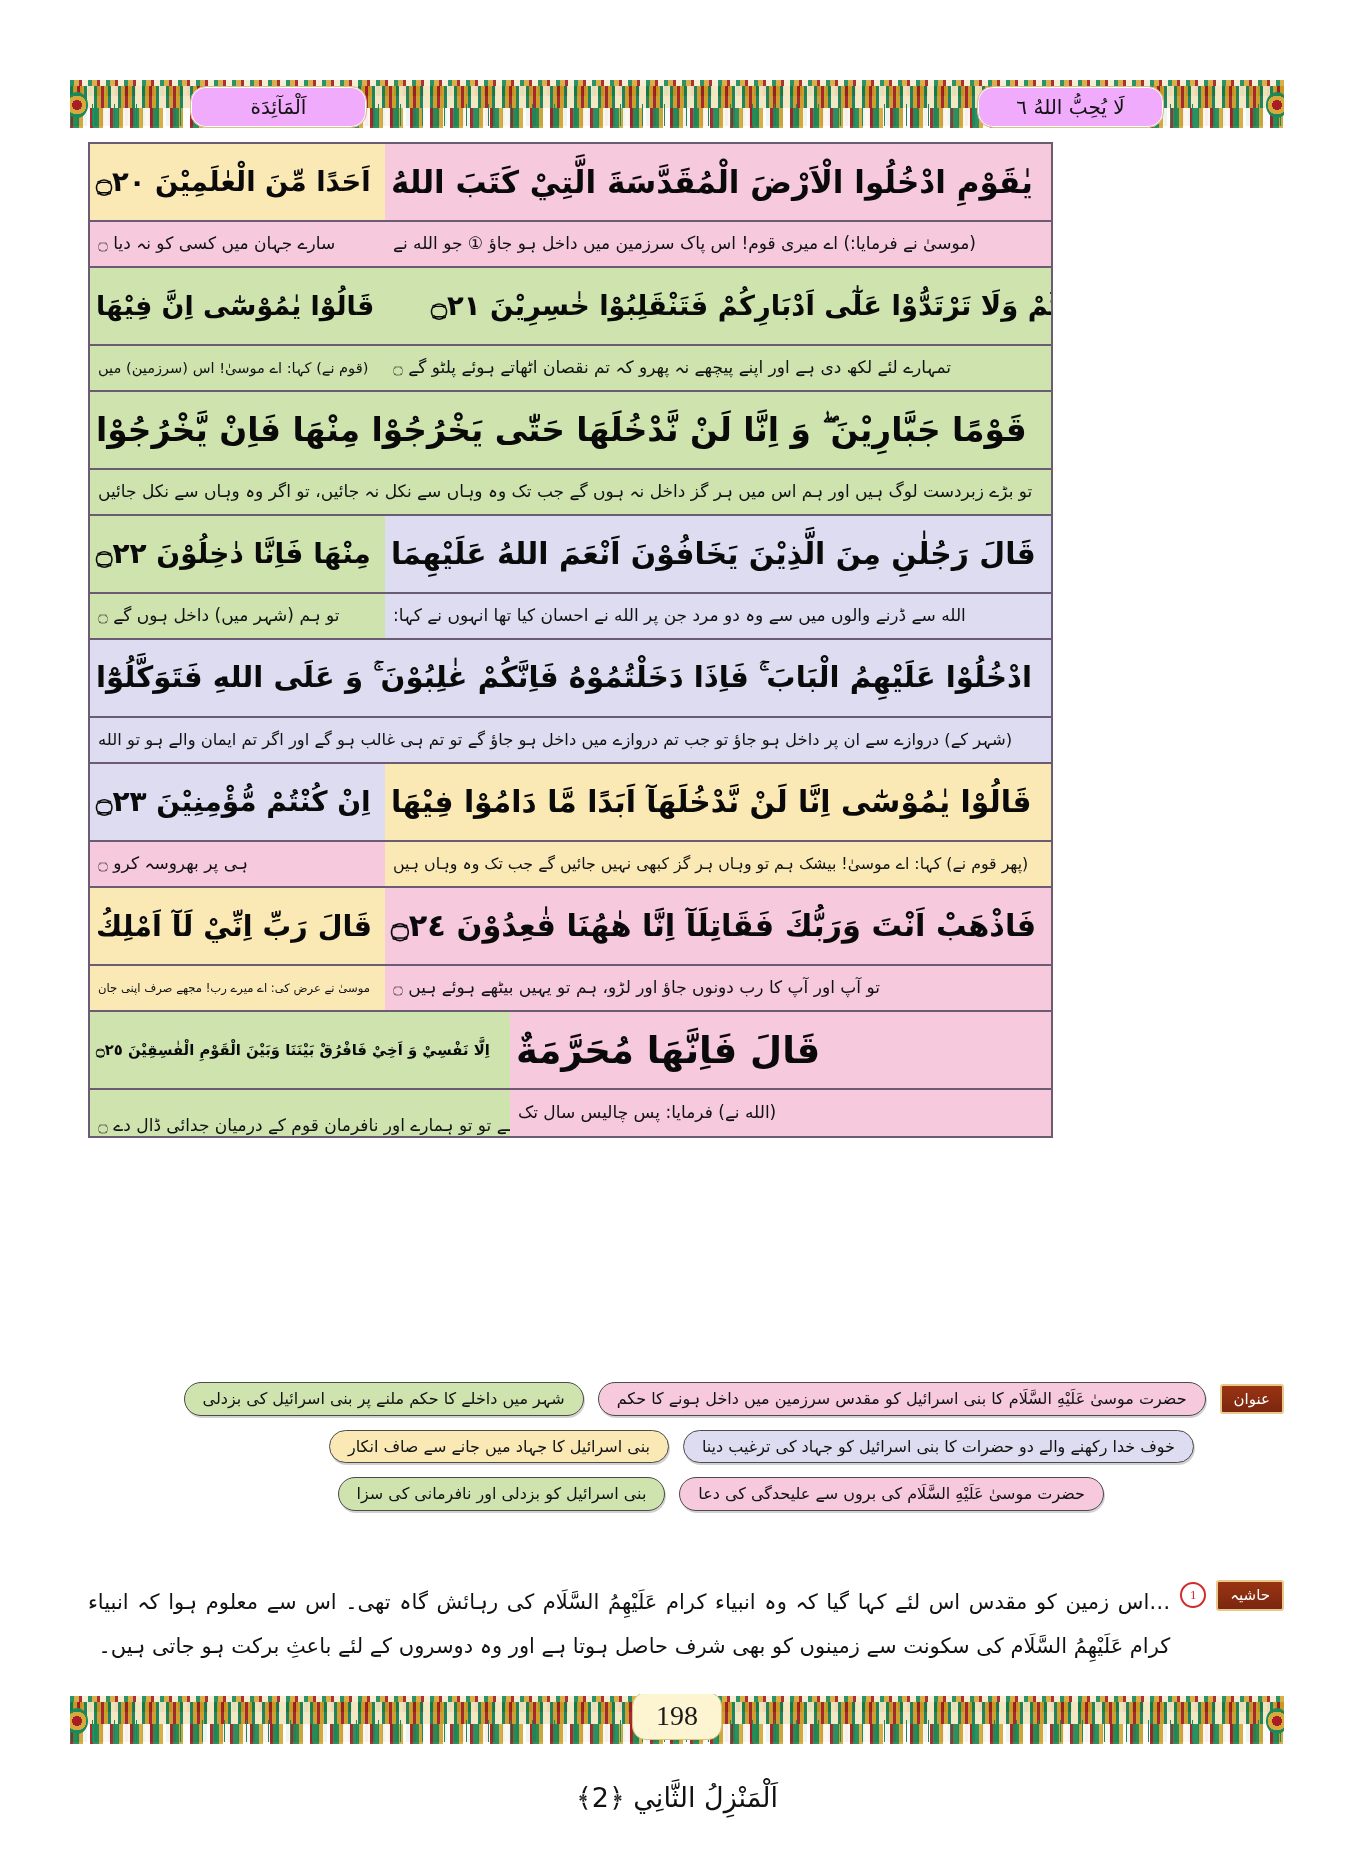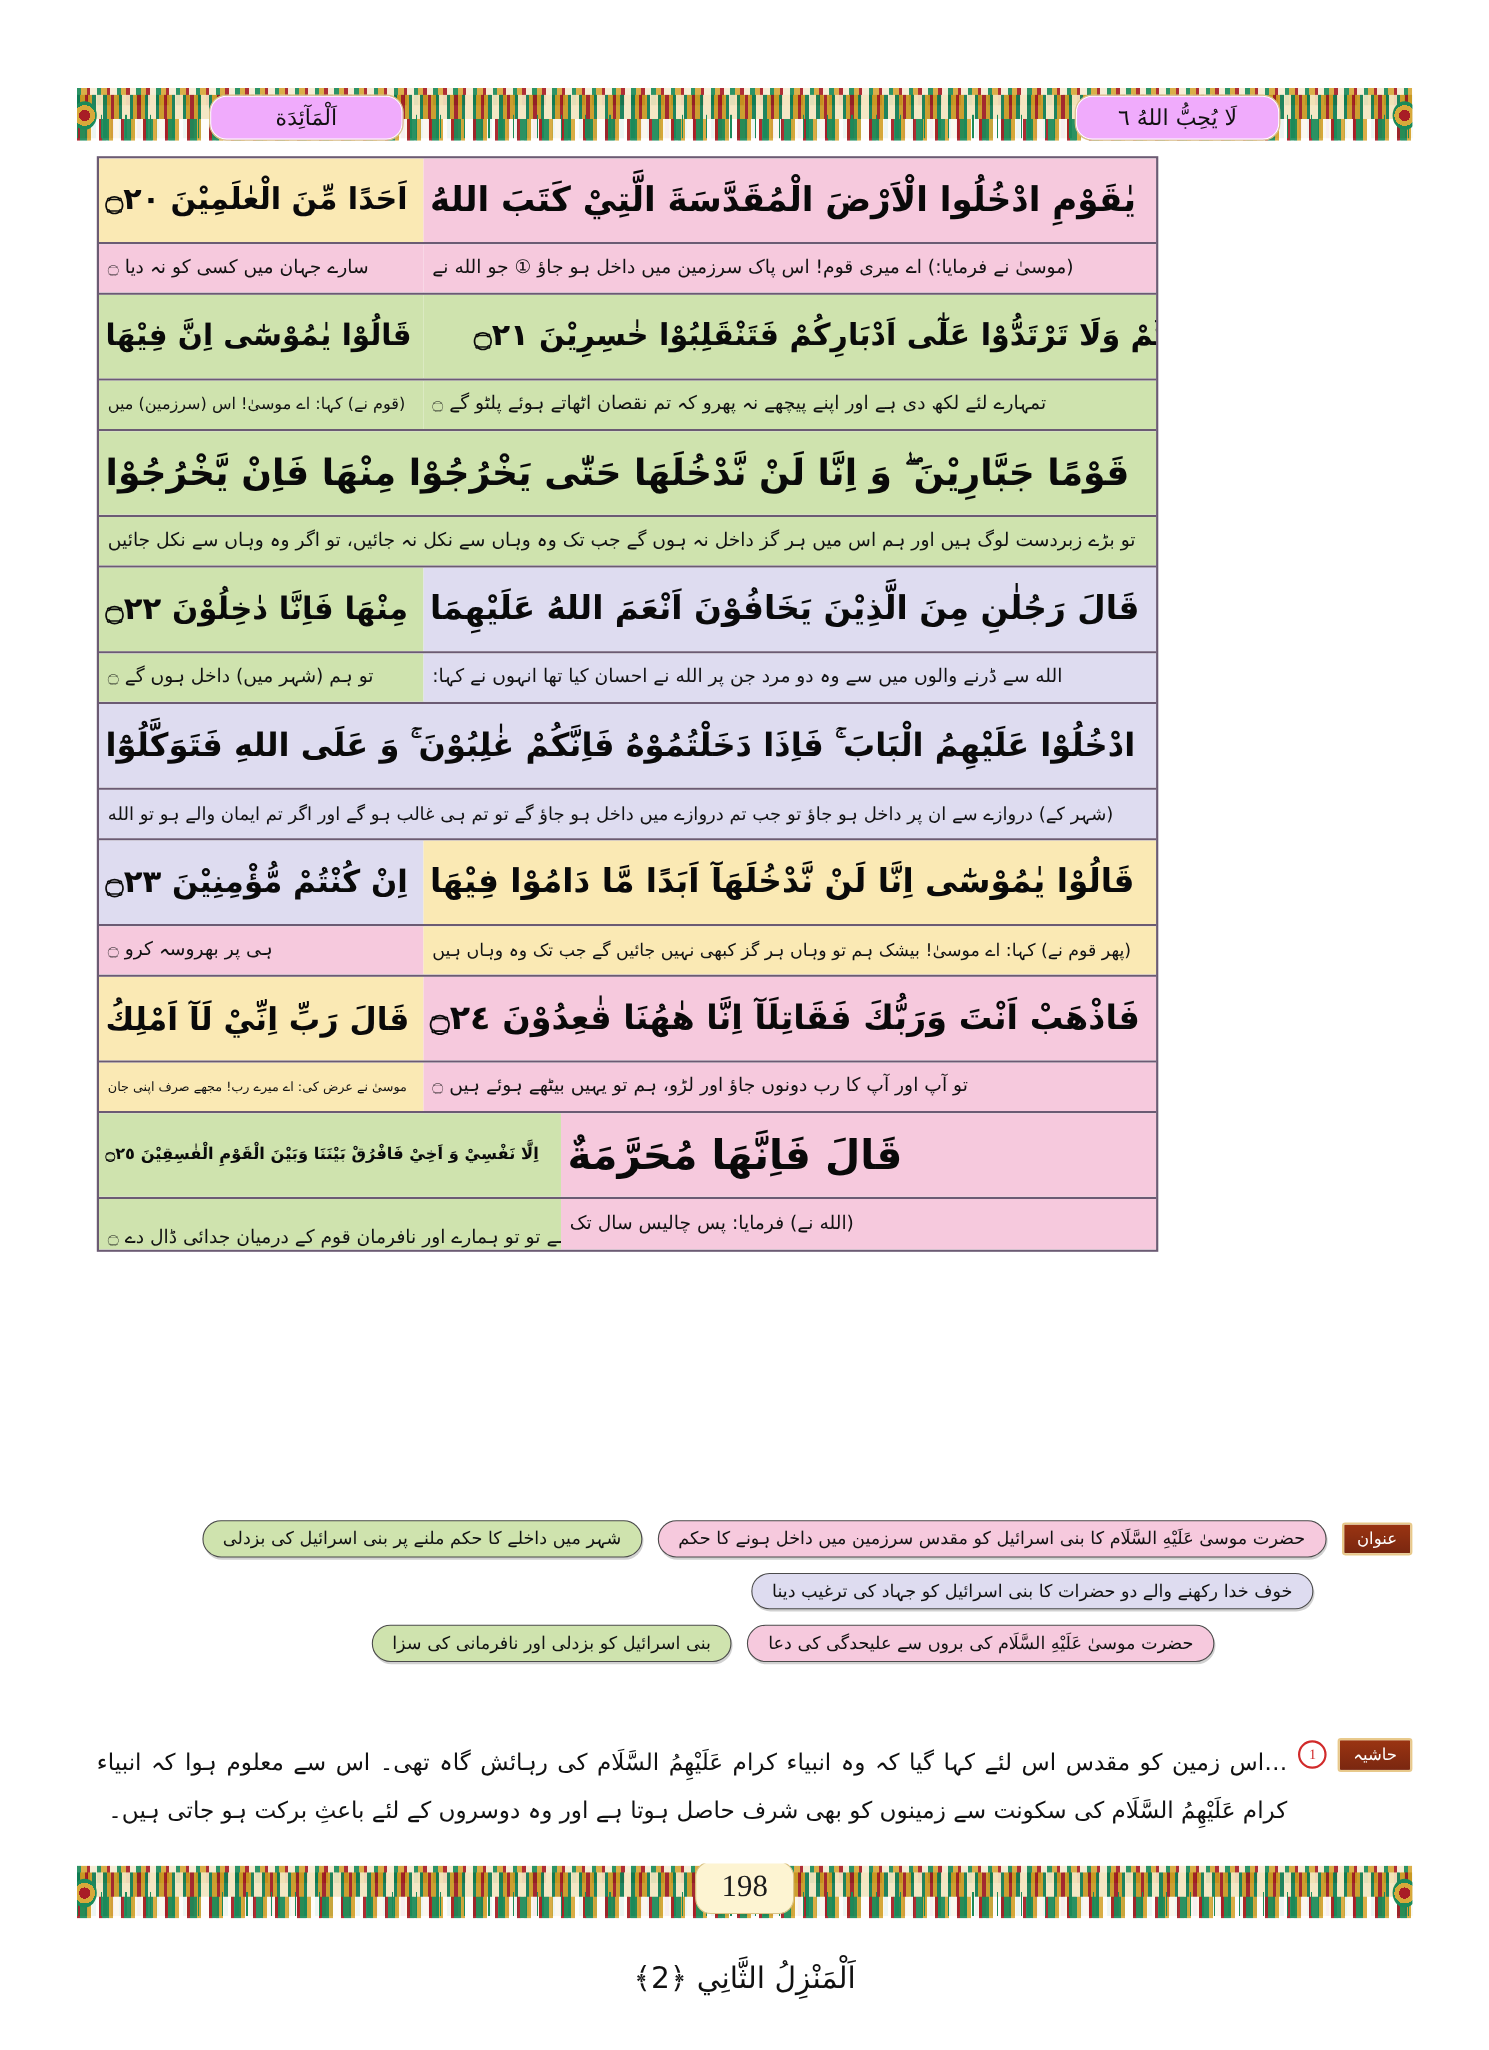--- a/index.html
+++ b/index.html
@@ -460,20 +460,21 @@
     </div>
 
   <div class="topics" id="topics">
       <div class="topic-line">
         <div class="section-badge">عنوان</div>
         <div class="bubble bg-pink">حضرت موسیٰ عَلَیْهِ السَّلَام کا بنی اسرائیل کو مقدس سرزمین میں داخل ہونے کا حکم</div>
         <div class="bubble bg-green">شہر میں داخلے کا حکم ملنے پر بنی اسرائیل کی بزدلی</div>
       </div>
       <div class="topic-line l2">
         <div class="bubble bg-lav">خوف خدا رکھنے والے دو حضرات کا بنی اسرائیل کو جہاد کی ترغیب دینا</div>
+        <div class="bubble bg-yellow">بنی اسرائیل کا جہاد میں جانے سے صاف انکار</div>
       </div>
       <div class="topic-line l3">
         <div class="bubble bg-pink">حضرت موسیٰ عَلَیْهِ السَّلَام کی بروں سے علیحدگی کی دعا</div>
         <div class="bubble bg-green">بنی اسرائیل کو بزدلی اور نافرمانی کی سزا</div>
       </div>
     </div>
 
   <div class="footnote">
     <div class="footnote-head">
       <div class="section-badge">حاشیہ</div>

